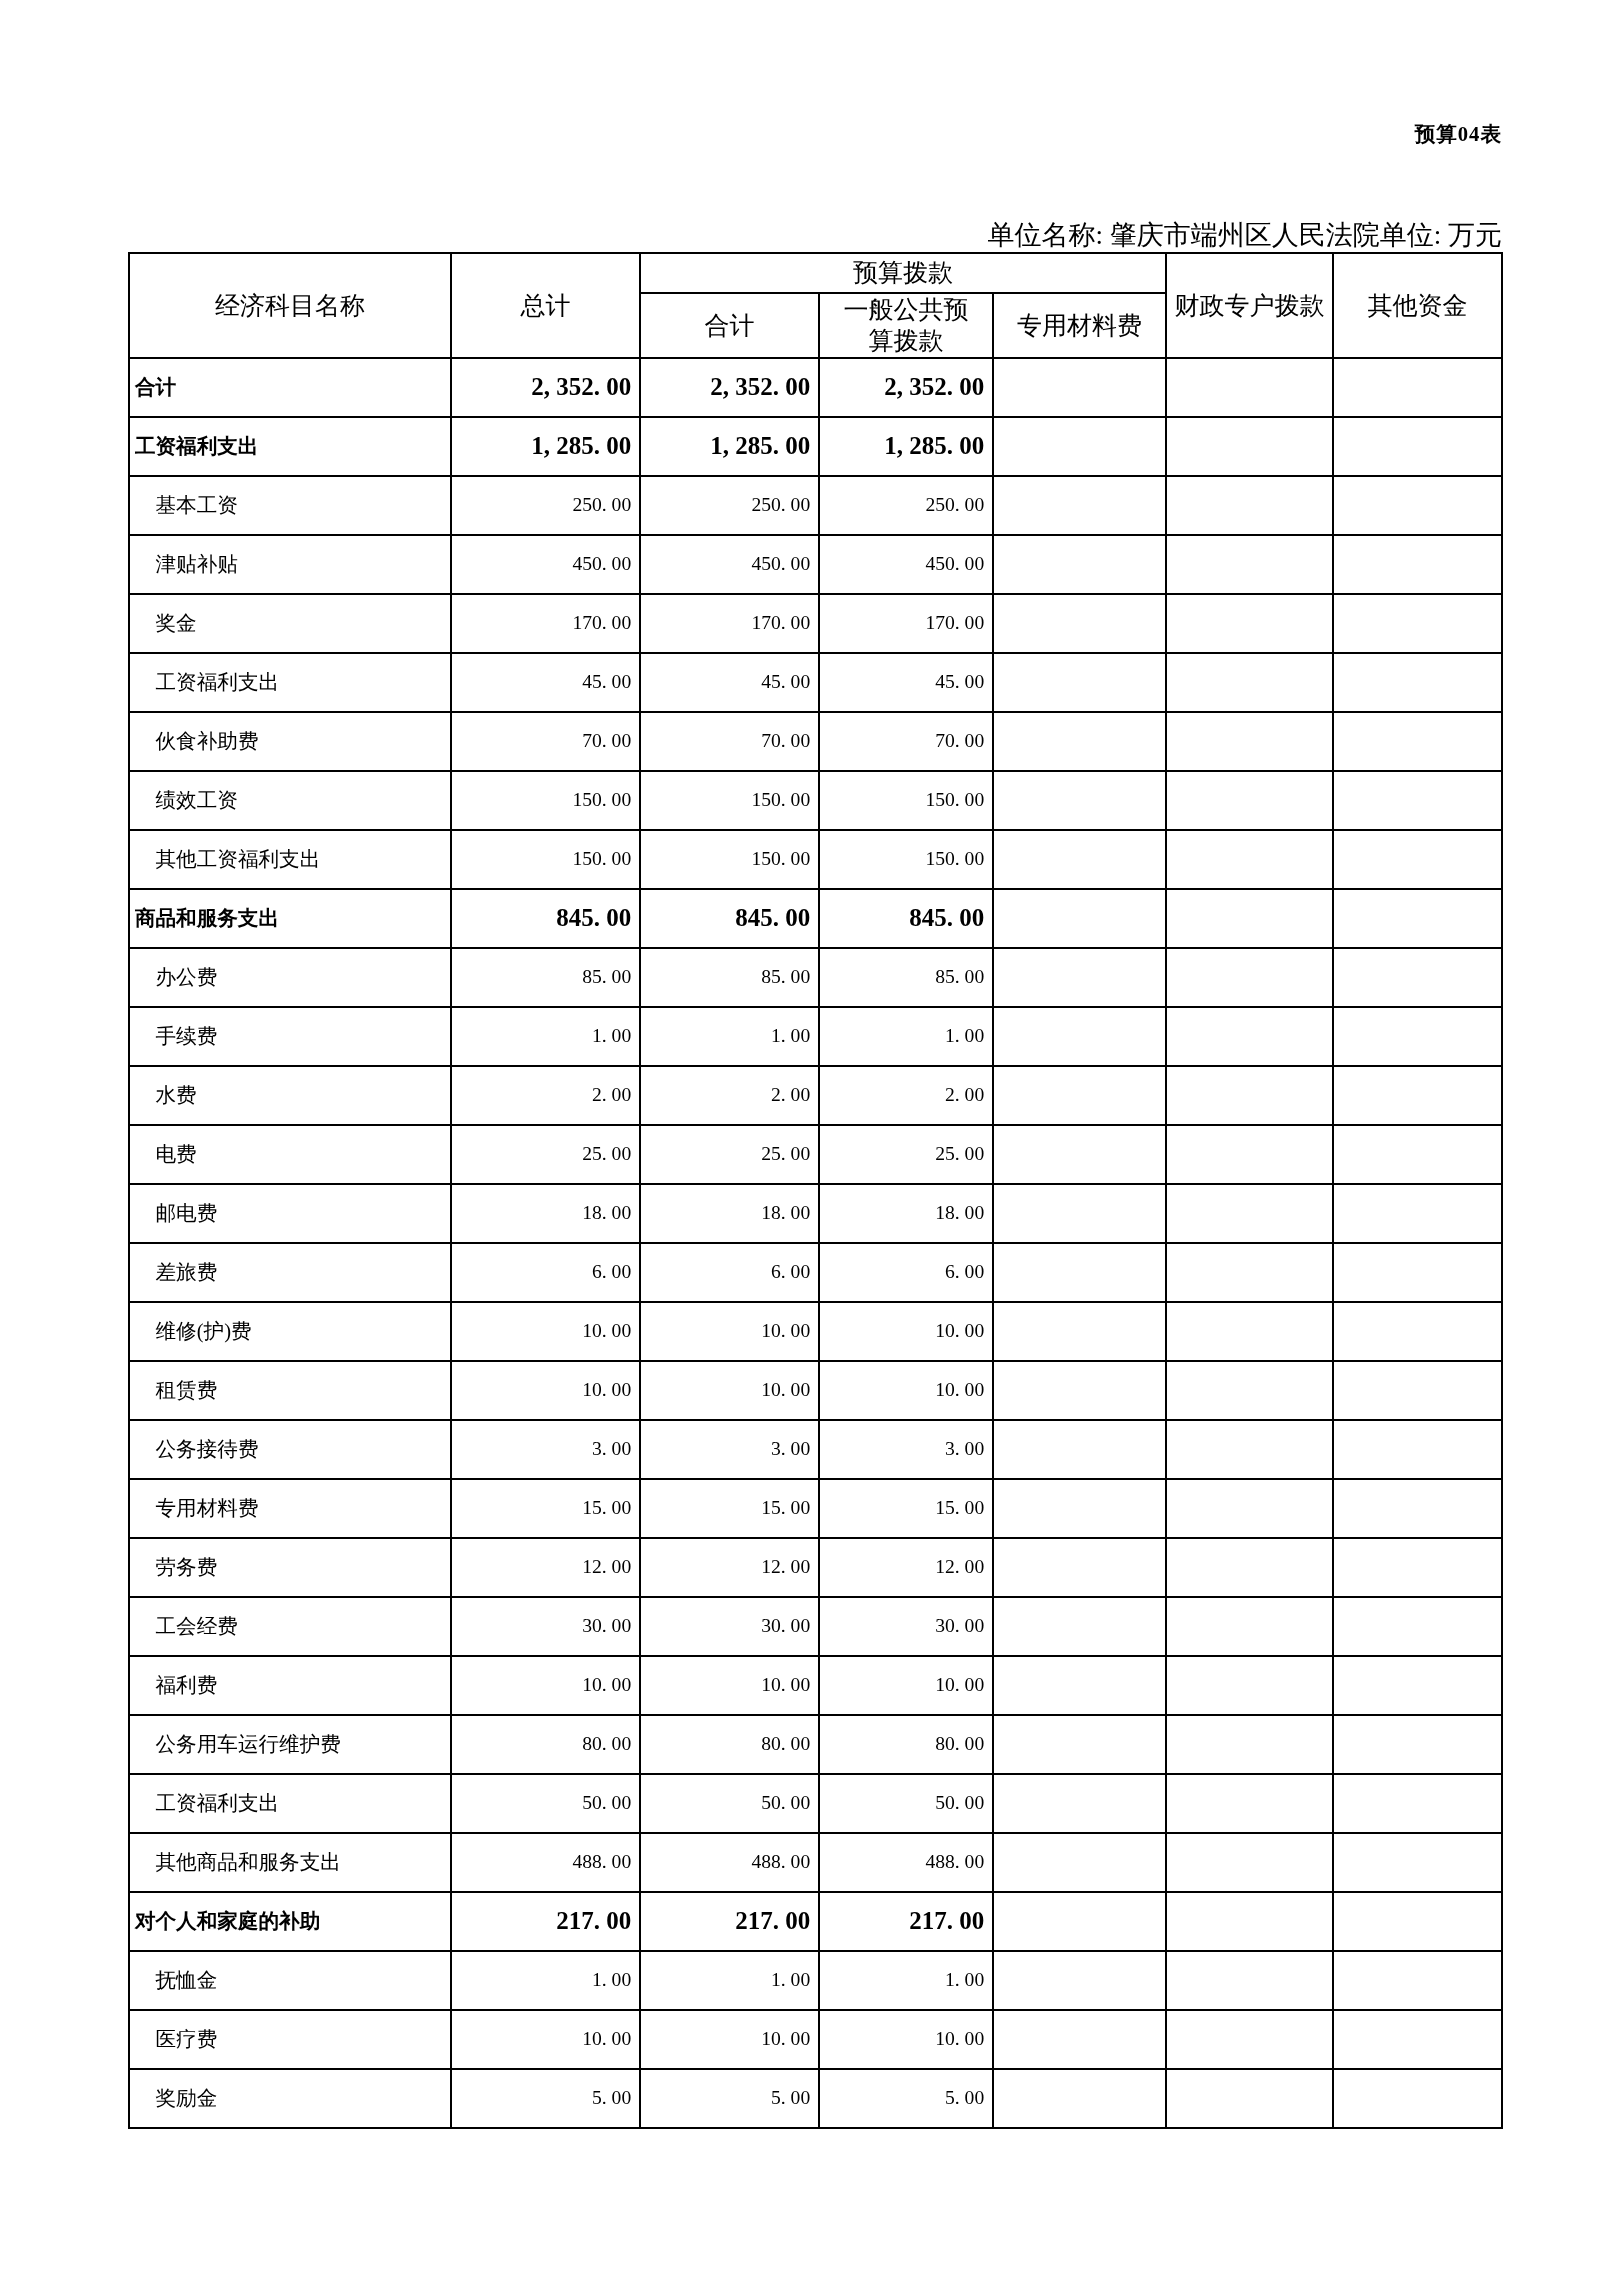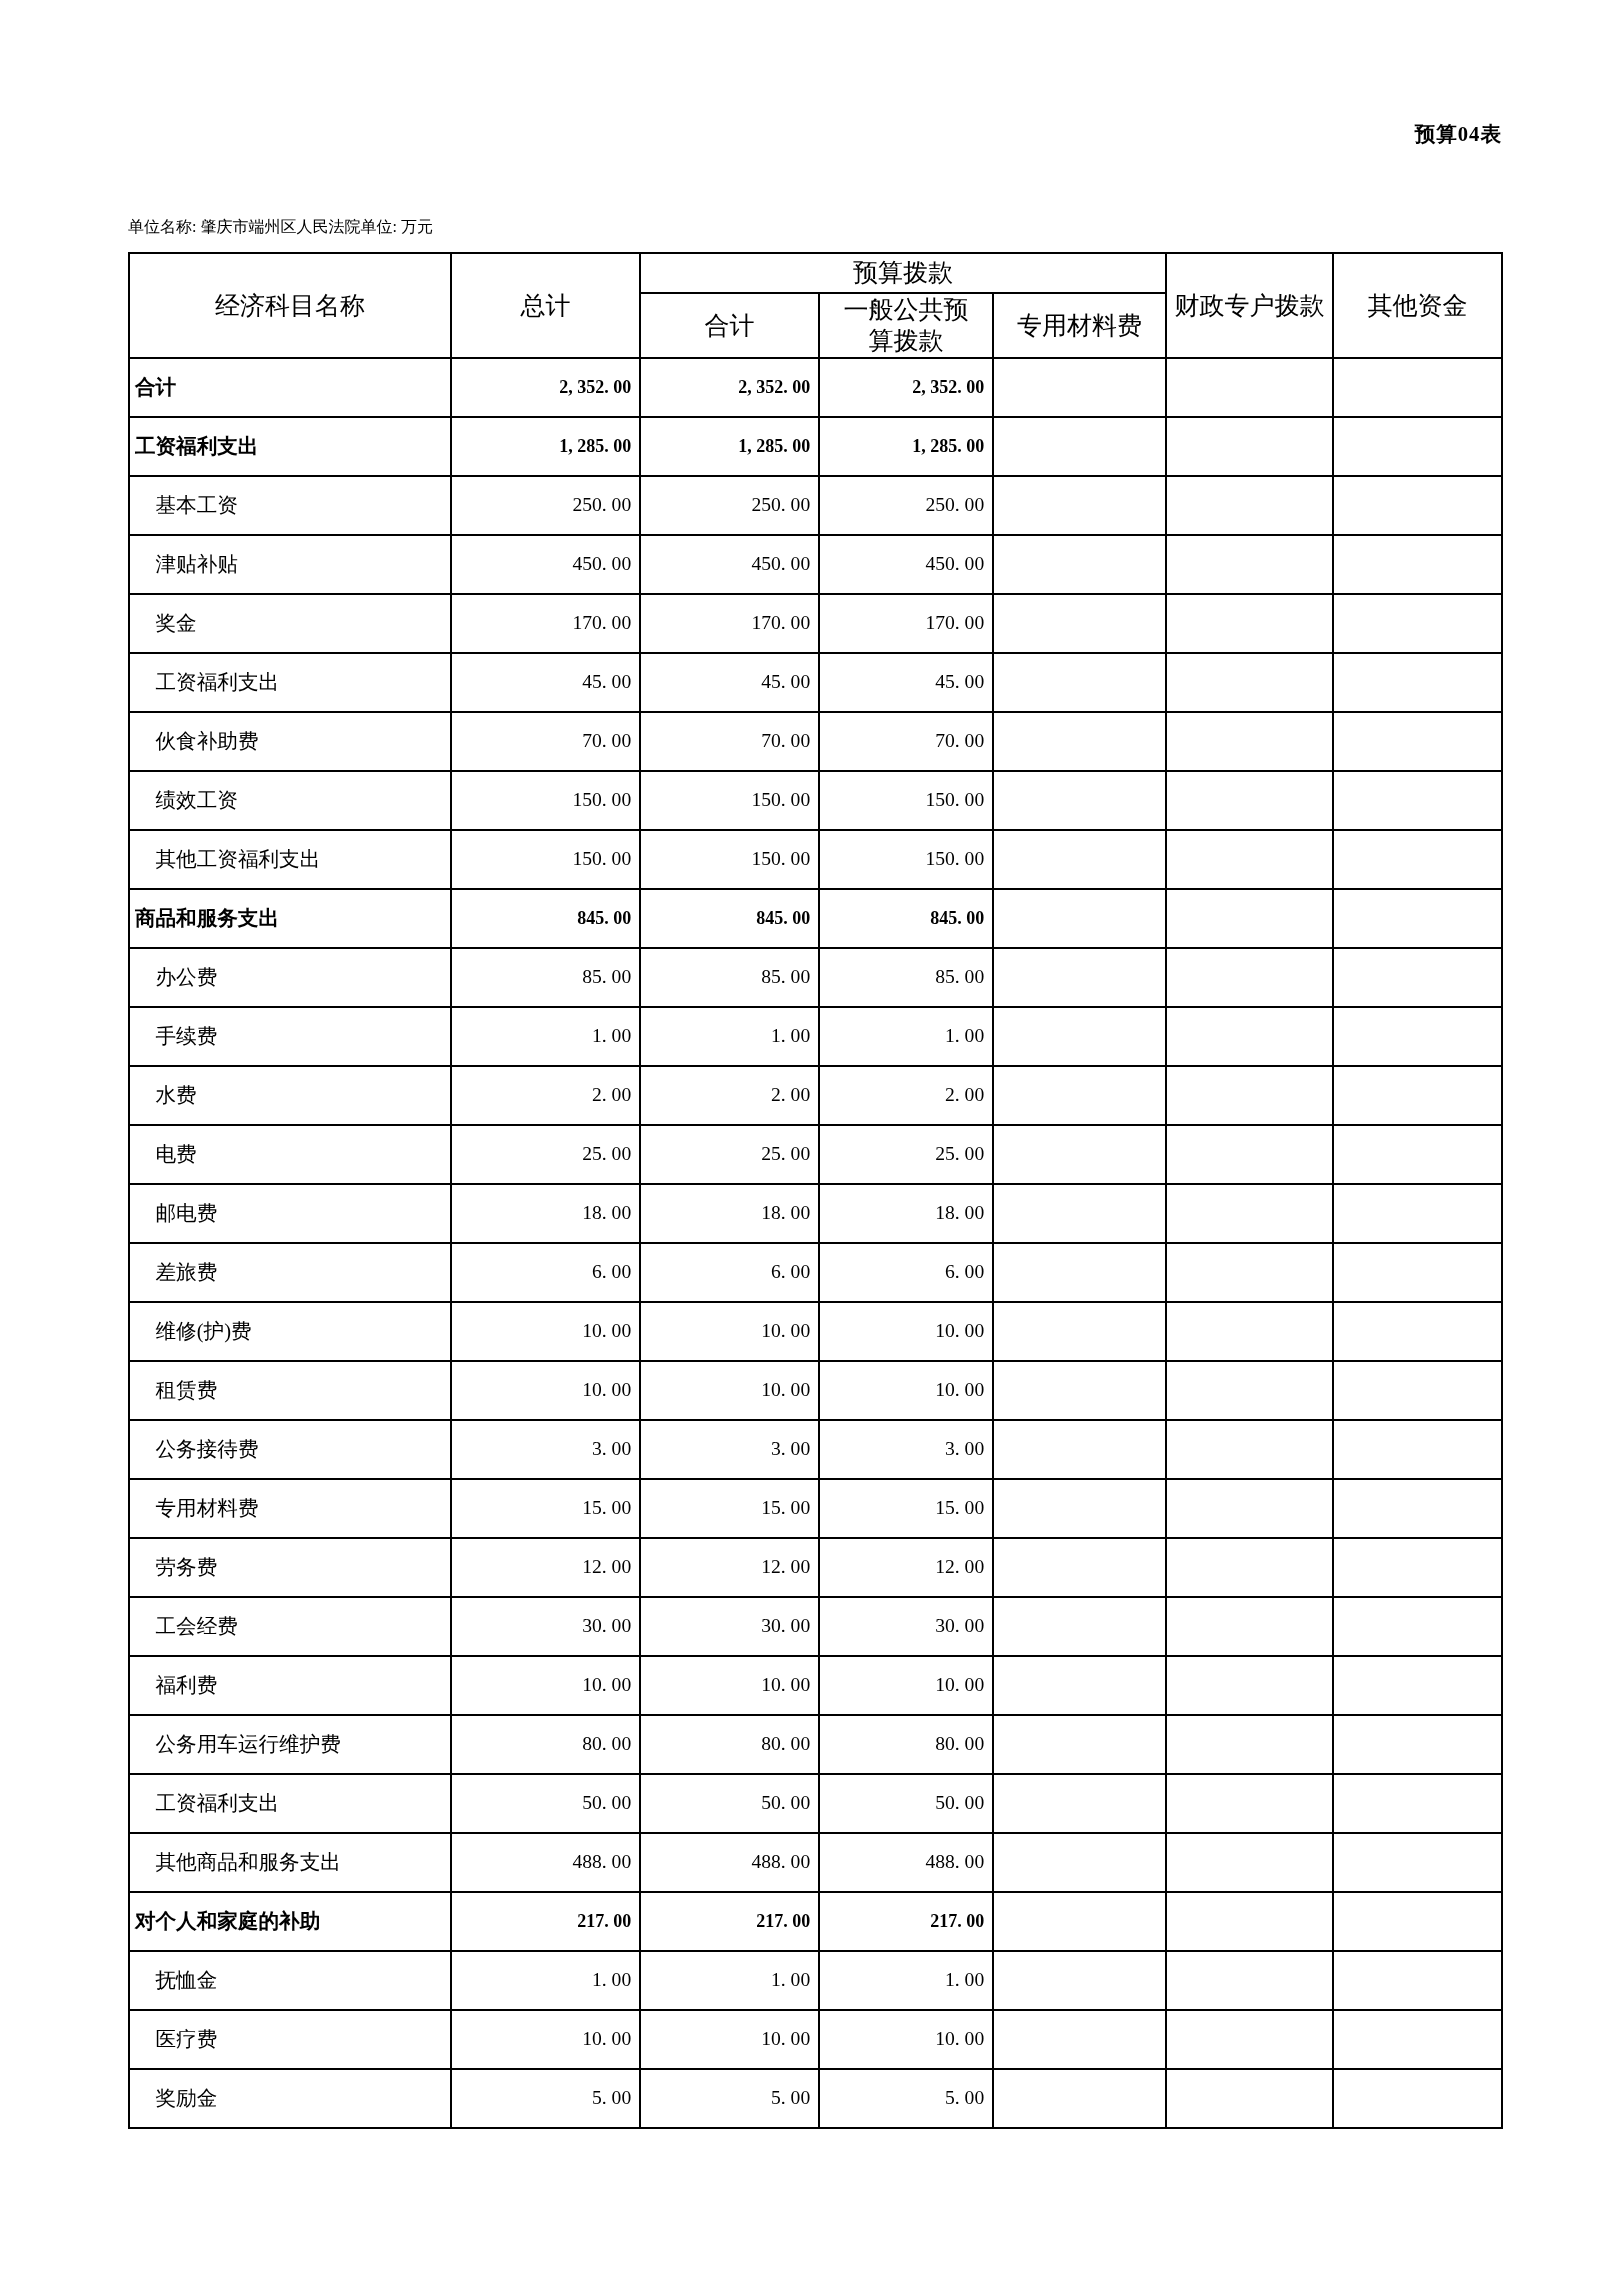--- a/index.html
+++ b/index.html
@@ -16,22 +16,22 @@
     position: absolute; top: 120px; right: 119px;
     font-size: 20.6px; letter-spacing: 1px; font-weight: bold;
   }
   .doc-title {
     position: absolute; top: 157px; left: 0; width: 100%;
     text-align: center;
     font-size: 33px; font-weight: bold; letter-spacing: 2px;
   }
   .unit-line {
     position: absolute; top: 217px; left: 128px; width: 1374px;
-    display: flex; justify-content: flex-start;
-    font-size: 16px;
+    display: flex; justify-content: flex-end;
+    font-size: 27px;
   }
 
   table.budget {
     position: absolute; top: 252px; left: 128px;
     width: 1374px;
     border-collapse: collapse; table-layout: fixed;
     border: 2.9px solid #000;
   }
   table.budget th, table.budget td {
     border-left: 2px solid #000; border-right: 2px solid #000;
@@ -46,21 +46,21 @@
   thead tr.h1 { height: 40px; }
   thead tr.h2 { height: 56px; }
   tbody tr { height: 59px; }
 
   th.wrap { padding: 0 13.7px; }
 
   td.label { text-align: left; font-size: 20.6px; white-space: nowrap; }
   td.label.indent { padding-left: 25.5px; }
   td.label.flush  { padding-left: 4.9px; font-weight: bold; }
   td.num { text-align: right; font-size: 19.6px; padding-right: 7.8px; white-space: nowrap; }
-  tr.section td.num { font-weight: bold; font-size: 18px; }
+  tr.section td.num { font-weight: bold; font-size: 25px; }
 </style>
 </head>
 <body>
 
 <div class="page">
 
   <div class="form-code">预算04表</div>
 
 
   <div class="unit-line">

